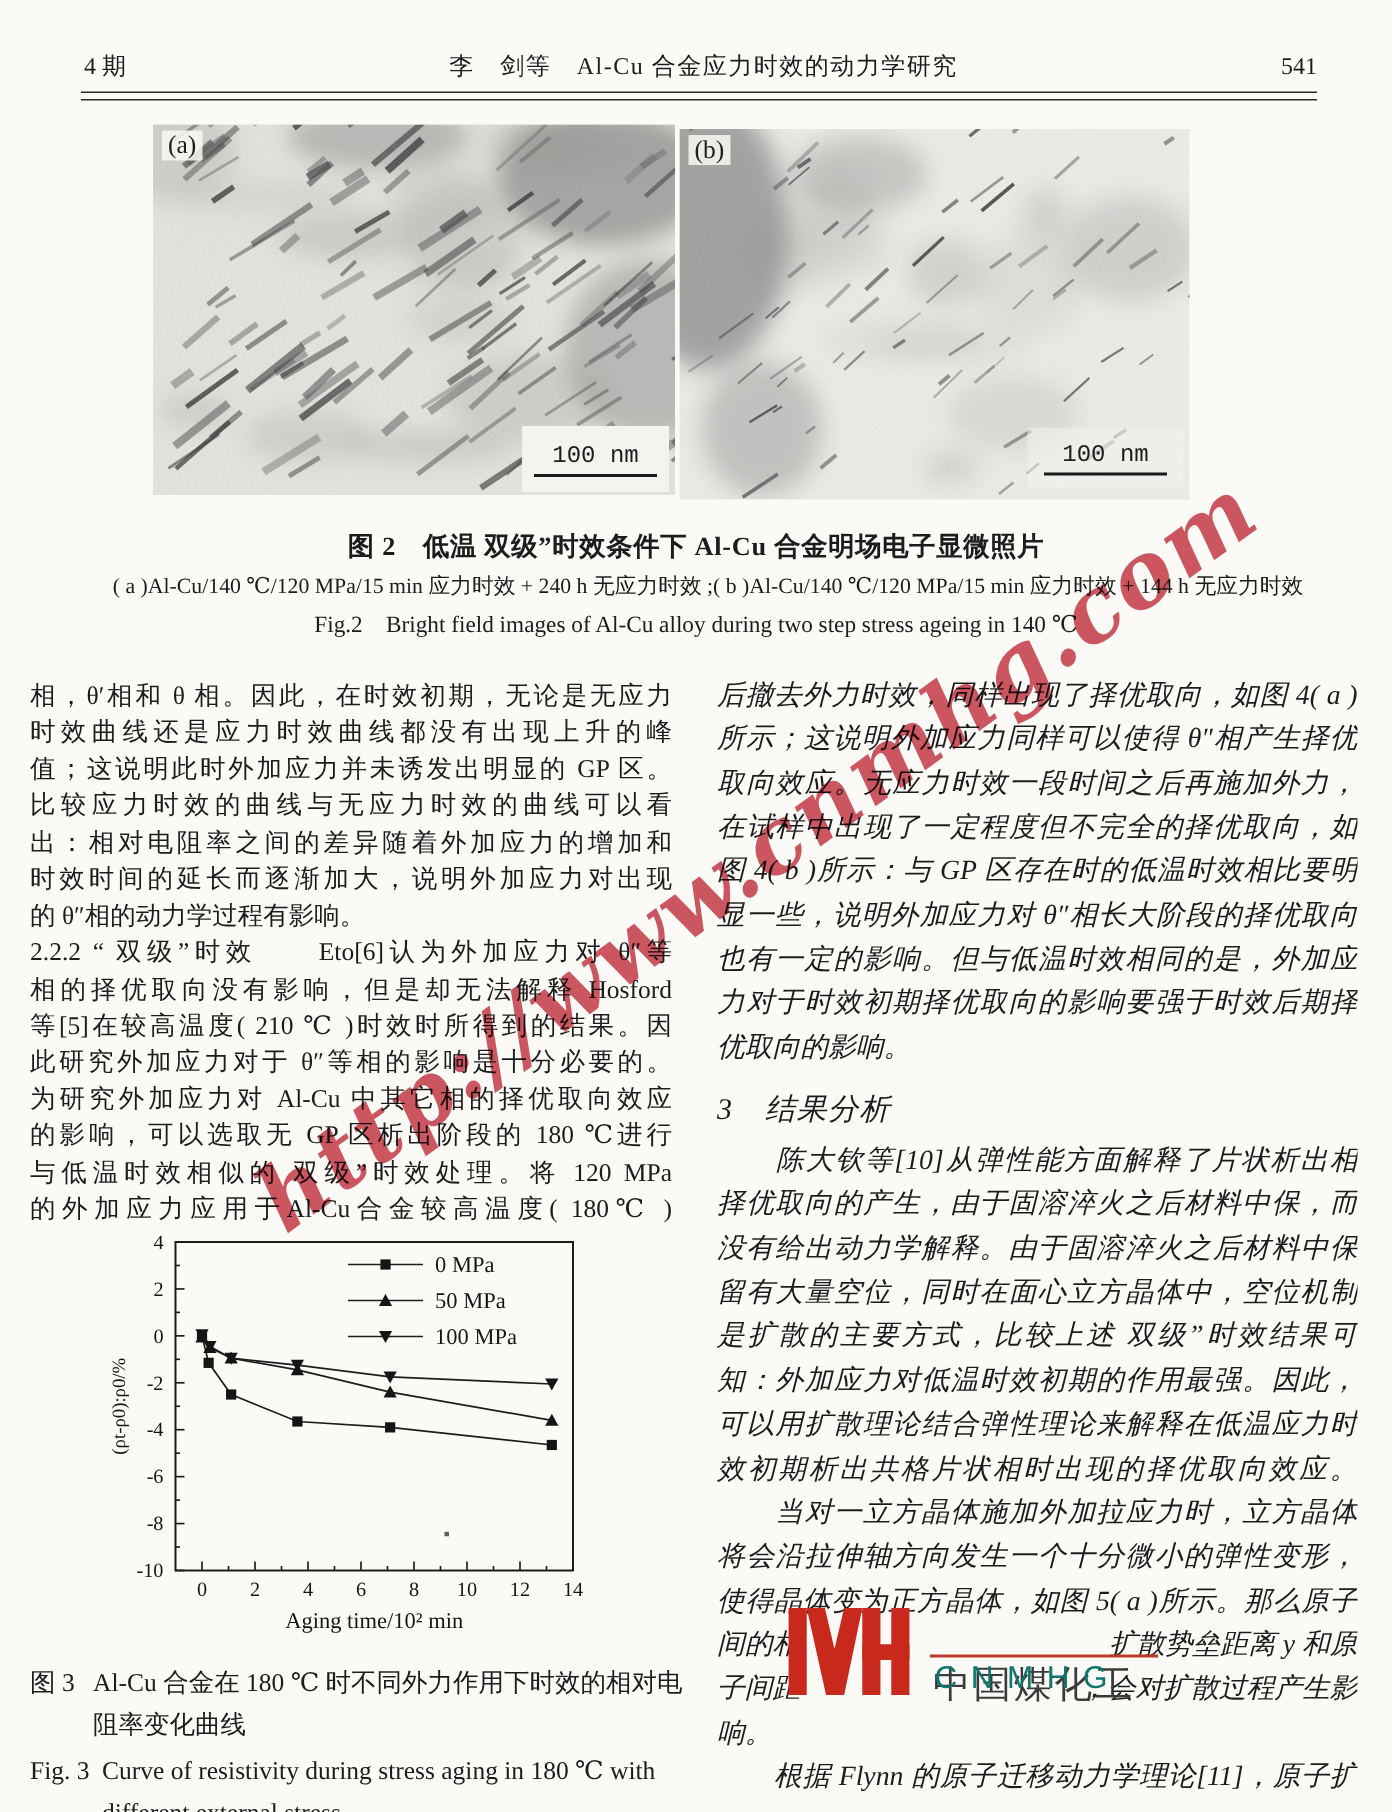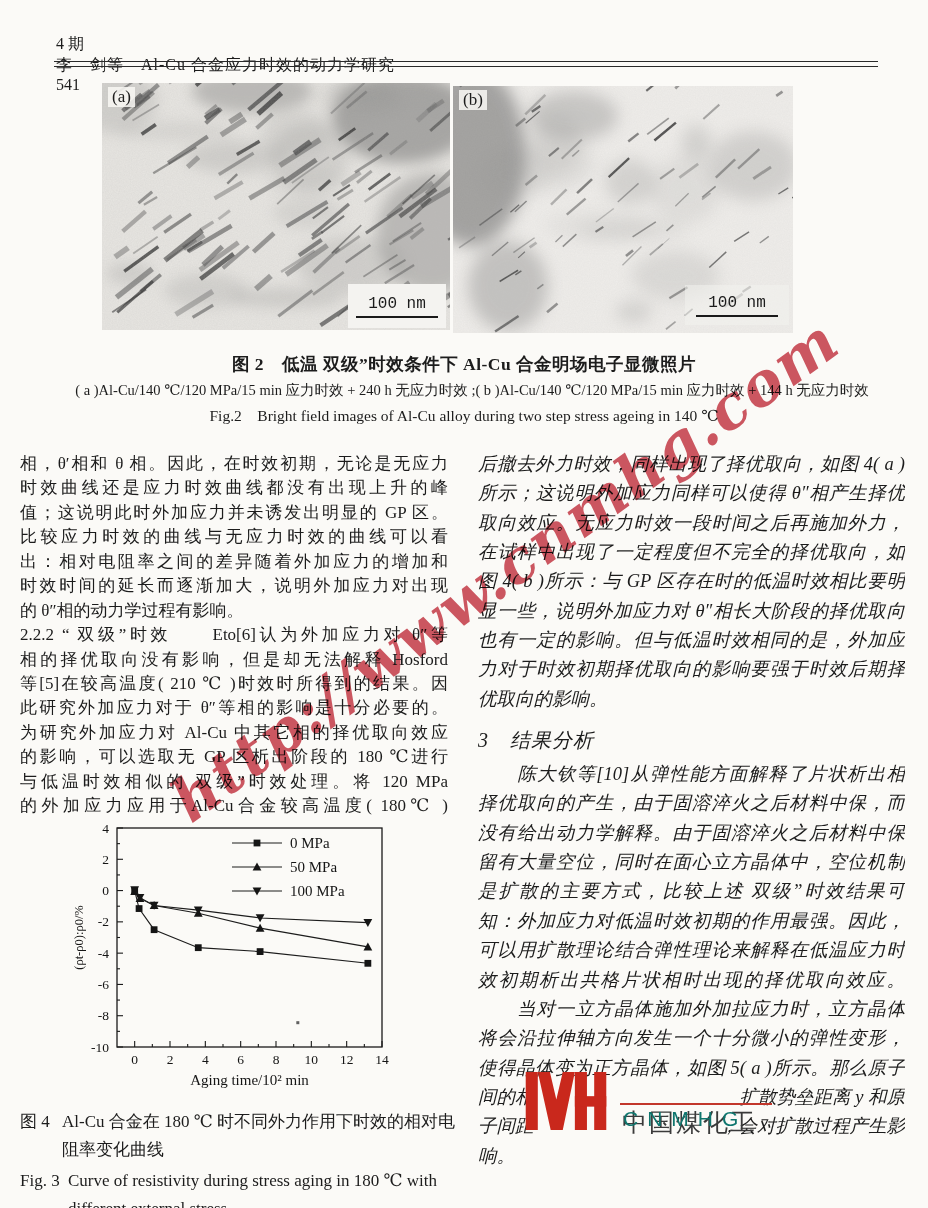--- a/index.html
+++ b/index.html
@@ -1,21 +1,21 @@
 <!DOCTYPE html>
 <html><head>
 <meta charset="utf-8">
 <style>
   html,body{margin:0;padding:0;background:#888;}
   .page{position:relative;width:928px;height:1208px;margin:0 auto;background:#fbfaf7;
         font-family:"Liberation Serif","DejaVu Serif",serif;color:#1c1c1c;overflow:hidden;}
 
   
   .hdr{position:absolute;left:56px;right:50px;top:34px;height:24px;font-size:16px;
-       display:flex;justify-content:space-between;align-items:baseline;flex-direction:column;}
+       display:flex;justify-content:space-between;align-items:baseline;}
   .hdr .ttl{letter-spacing:1px;}
   .hdr-rule{position:absolute;left:54px;right:50px;top:61px;height:4px;
             border-top:1.6px solid #2a2a2a;border-bottom:1.1px solid #2a2a2a;}
 
   
   .micro{position:absolute;overflow:hidden;background:#e9e7e3;}
   .micro-a{left:102px;top:83px;width:348px;height:247px;}
   .micro-b{left:453px;top:86px;width:340px;height:247px;background:#efedea;}
   .micro svg{display:block;}
   .imglabel{position:absolute;left:6px;top:4px;font-size:17px;line-height:20px;
@@ -379,20 +379,21 @@
       <div class="tline">使得晶体变为正方晶体，如图 5( a )所示。那么原子</div>
       <div class="tline split">
         <span>间的相</span>
         <span>扩散势垒距离 y 和原</span>
       </div>
       <div class="tline split">
         <span>子间距</span>
         <span>，会对扩散过程产生影</span>
       </div>
       <div class="tline short">响。</div>
+      <div class="tline">　　根据 Flynn 的原子迁移动力学理论[11]，原子扩</div>
     </div>
 
   <div class="chartwrap">
     <svg id="chartsvg" width="360" height="276" viewBox="0 0 360 276">
         <rect x="47" y="6" width="265" height="219" fill="none" stroke="#1a1a1a" stroke-width="1.3"></rect>
         <line x1="64.66666666666667" y1="225" x2="64.66666666666667" y2="219" stroke="#1a1a1a" stroke-width="1.1"></line>
         <text x="64.66666666666667" y="242" fill="#151515" font-size="13.5" font-family="&quot;Liberation Serif&quot;,serif" text-anchor="middle">0</text>
         <line x1="82.33333333333334" y1="225" x2="82.33333333333334" y2="222" stroke="#1a1a1a" stroke-width="1.1"></line>
         <line x1="100" y1="225" x2="100" y2="219" stroke="#1a1a1a" stroke-width="1.1"></line>
         <text x="100" y="242" fill="#151515" font-size="13.5" font-family="&quot;Liberation Serif&quot;,serif" text-anchor="middle">2</text>
@@ -468,21 +469,21 @@
         <polygon points="297.8666666666667,105.03928571428571 293.4666666666667,97.03928571428571 302.26666666666665,97.03928571428571" fill="#151515"></polygon>
         <line x1="162" y1="69" x2="212" y2="69" stroke="#1c1c1c" stroke-width="1.1"></line>
         <polygon points="187,73.4 182.6,65.4 191.4,65.4" fill="#151515"></polygon>
         <text x="220" y="74" fill="#151515" font-size="15" font-family="&quot;Liberation Serif&quot;,serif" fs="15">100 MPa</text>
         <rect x="226.31666666666666" y="199.18928571428572" width="3" height="3" fill="#3a3a3a" opacity="0.8"></rect>
       </svg>
   </div>
 
   <div class="fig3cap">
     <div class="capline hang-cn">
-      <span class="caplabel">图 4</span><span>Al-Cu 合金在 180 ℃ 时不同外力作用下时效的相对电阻率变化曲线</span>
+      <span class="caplabel">图 3</span><span>Al-Cu 合金在 180 ℃ 时不同外力作用下时效的相对电阻率变化曲线</span>
     </div>
     <div class="capline hang-en">
       <span class="caplabel">Fig. 3</span><span>Curve of resistivity during stress aging in 180 ℃ with different external stress</span>
     </div>
   </div>
 
   <div class="watermark">http://www.cnmhg.com</div>
 
   <div class="logo">
     <svg class="logo-mark" width="92" height="58" viewBox="0 0 100 72">

